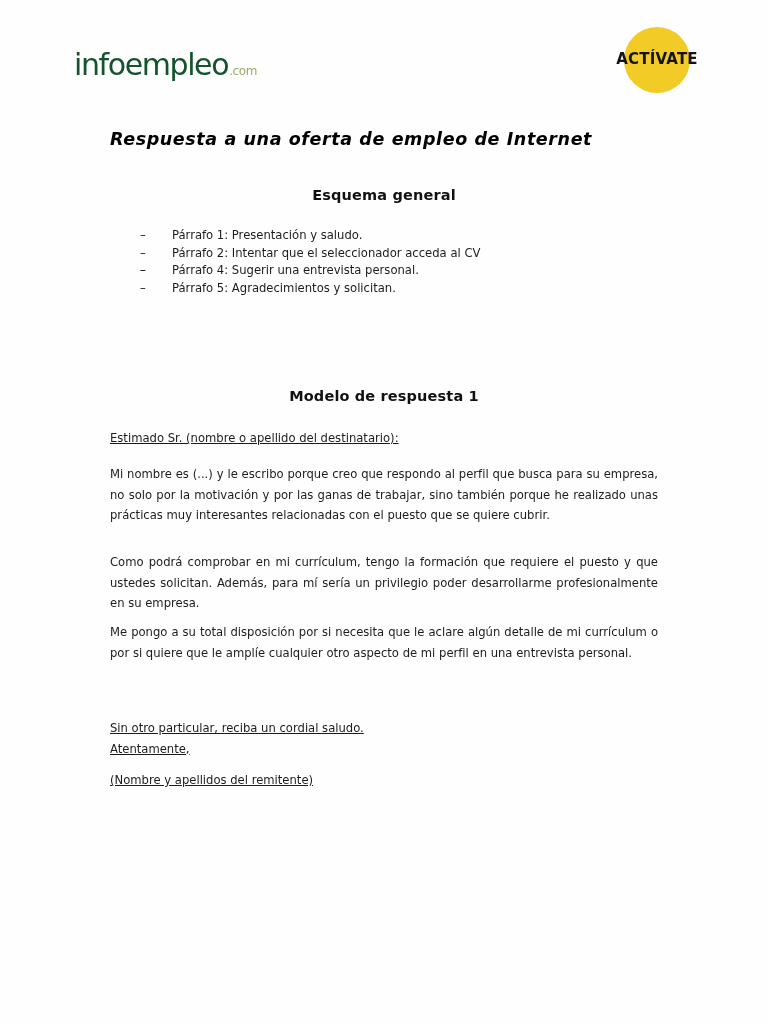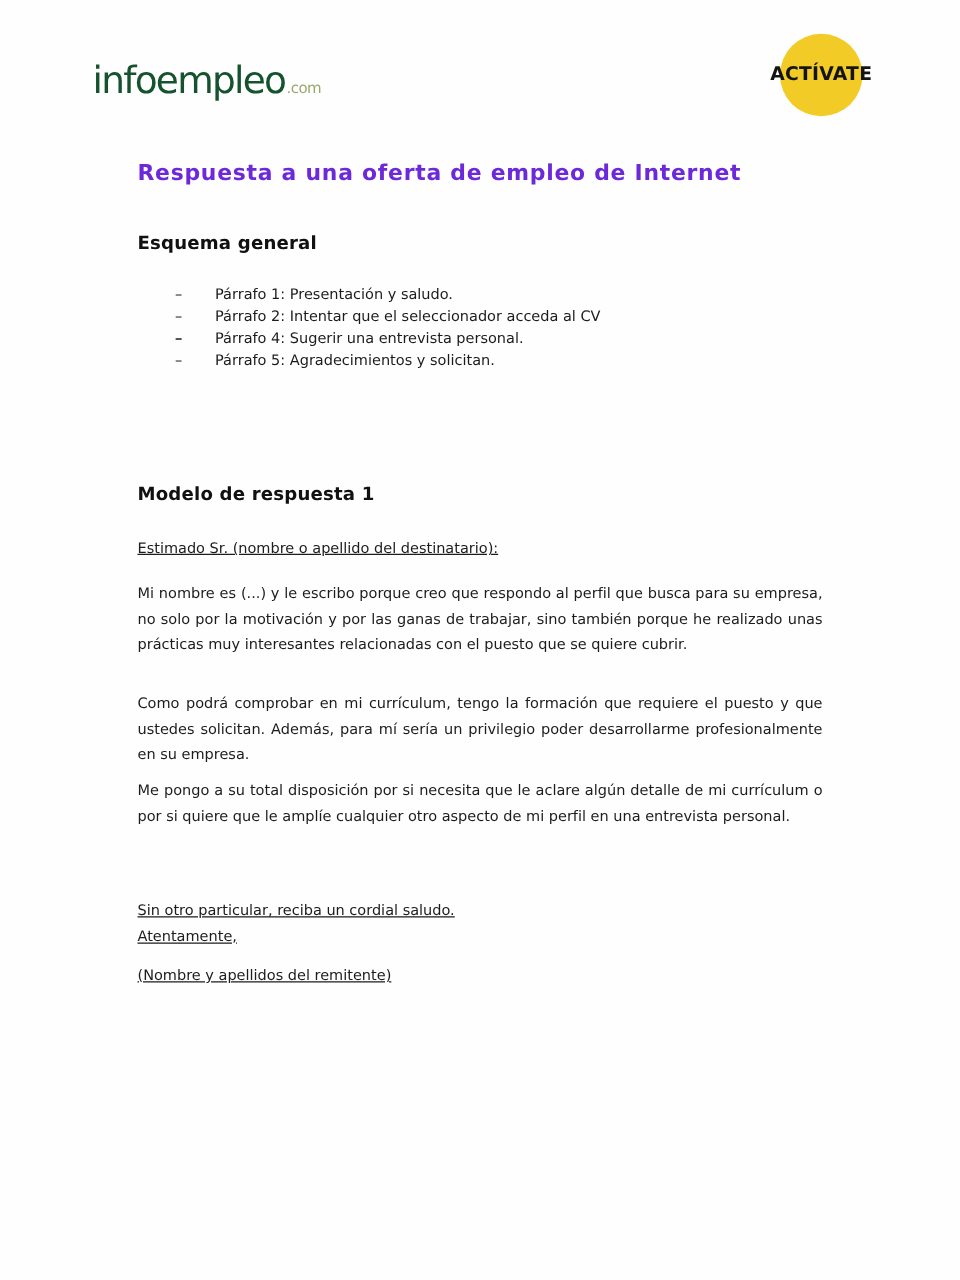--- a/index.html
+++ b/index.html
@@ -89,34 +89,36 @@
 
   h1.doc-title {
     position: absolute;
     top: 129px;
     left: 0;
     margin: 0;
     width: 548px;
     font-size: 17.5px;
     font-weight: 700;
     letter-spacing: 0.6px;
-    color: #6d28d9;
-    font-family: "DejaVu Sans", sans-serif;
+    color: #000000;
+    font-family: "DejaVu Sans", sans-serif;
+    font-style: italic;
   }
 
   h2.section-title {
     position: absolute;
     left: 0;
     margin: 0;
     width: 548px;
     font-size: 14.5px;
     font-weight: 700;
     letter-spacing: 0.15px;
     color: #111111;
     font-family: "DejaVu Sans", sans-serif;
+    text-align: center;
   }
   h2.s1 { top: 187px; }
   h2.s2 { top: 388px; }
 
   ul.outline {
     position: absolute;
     top: 227px;
     left: 20px;
     margin: 0;
     padding: 0;

